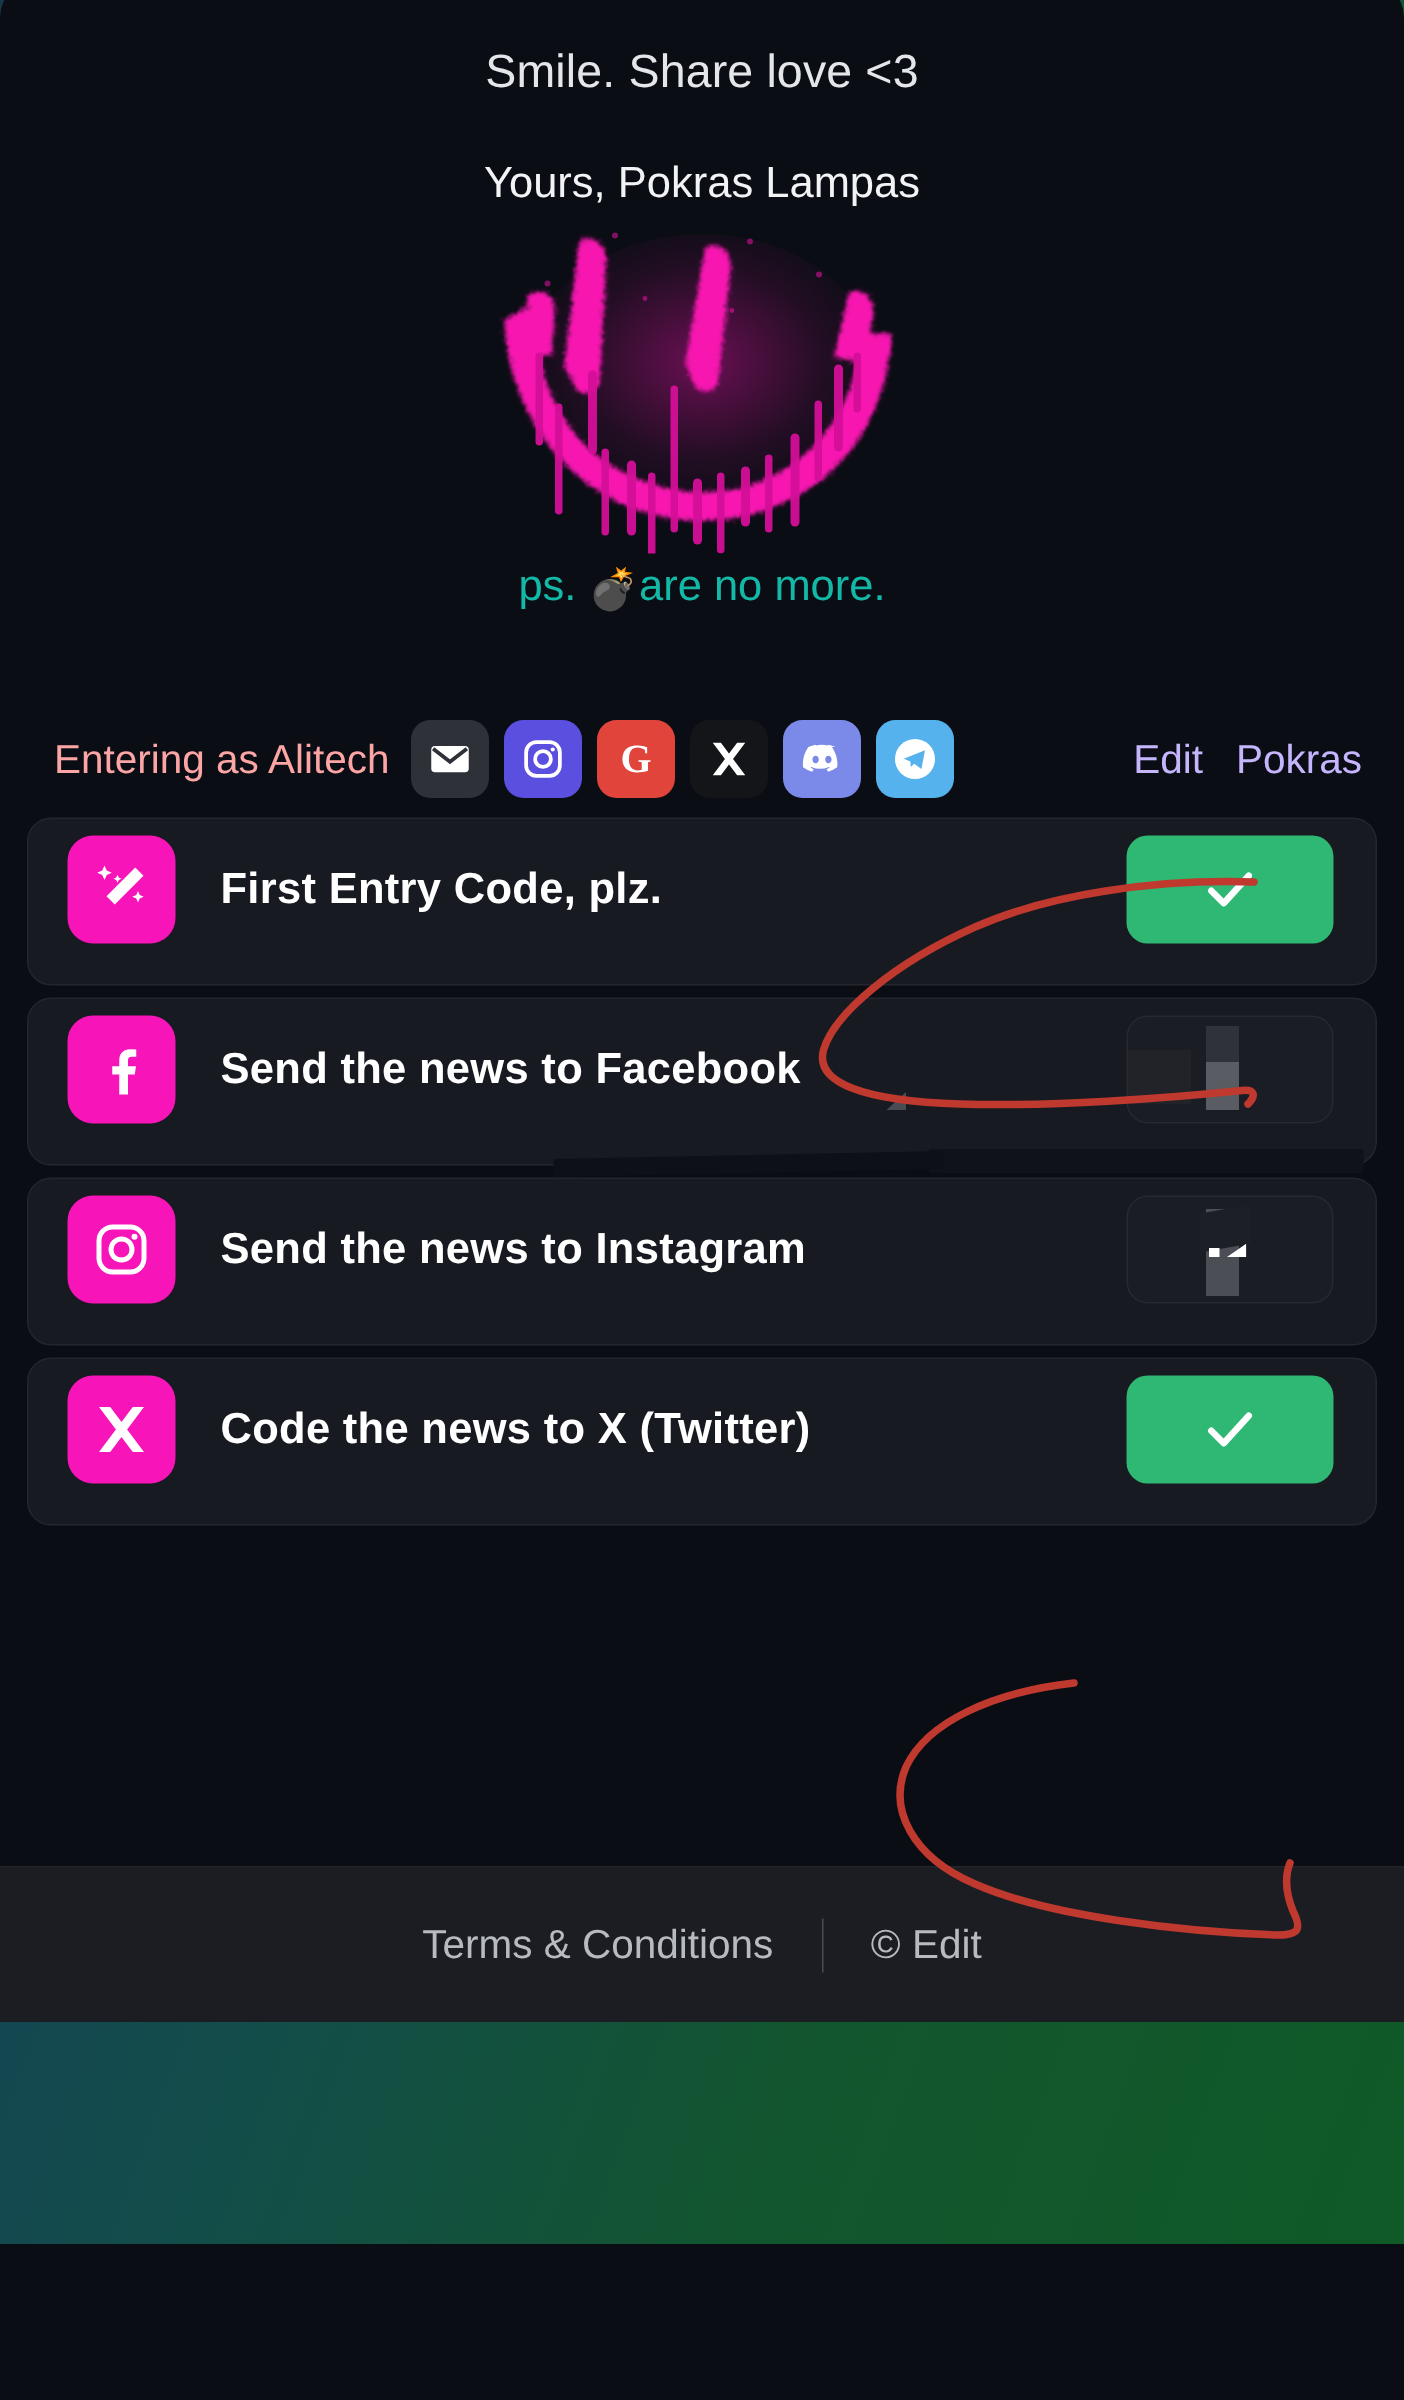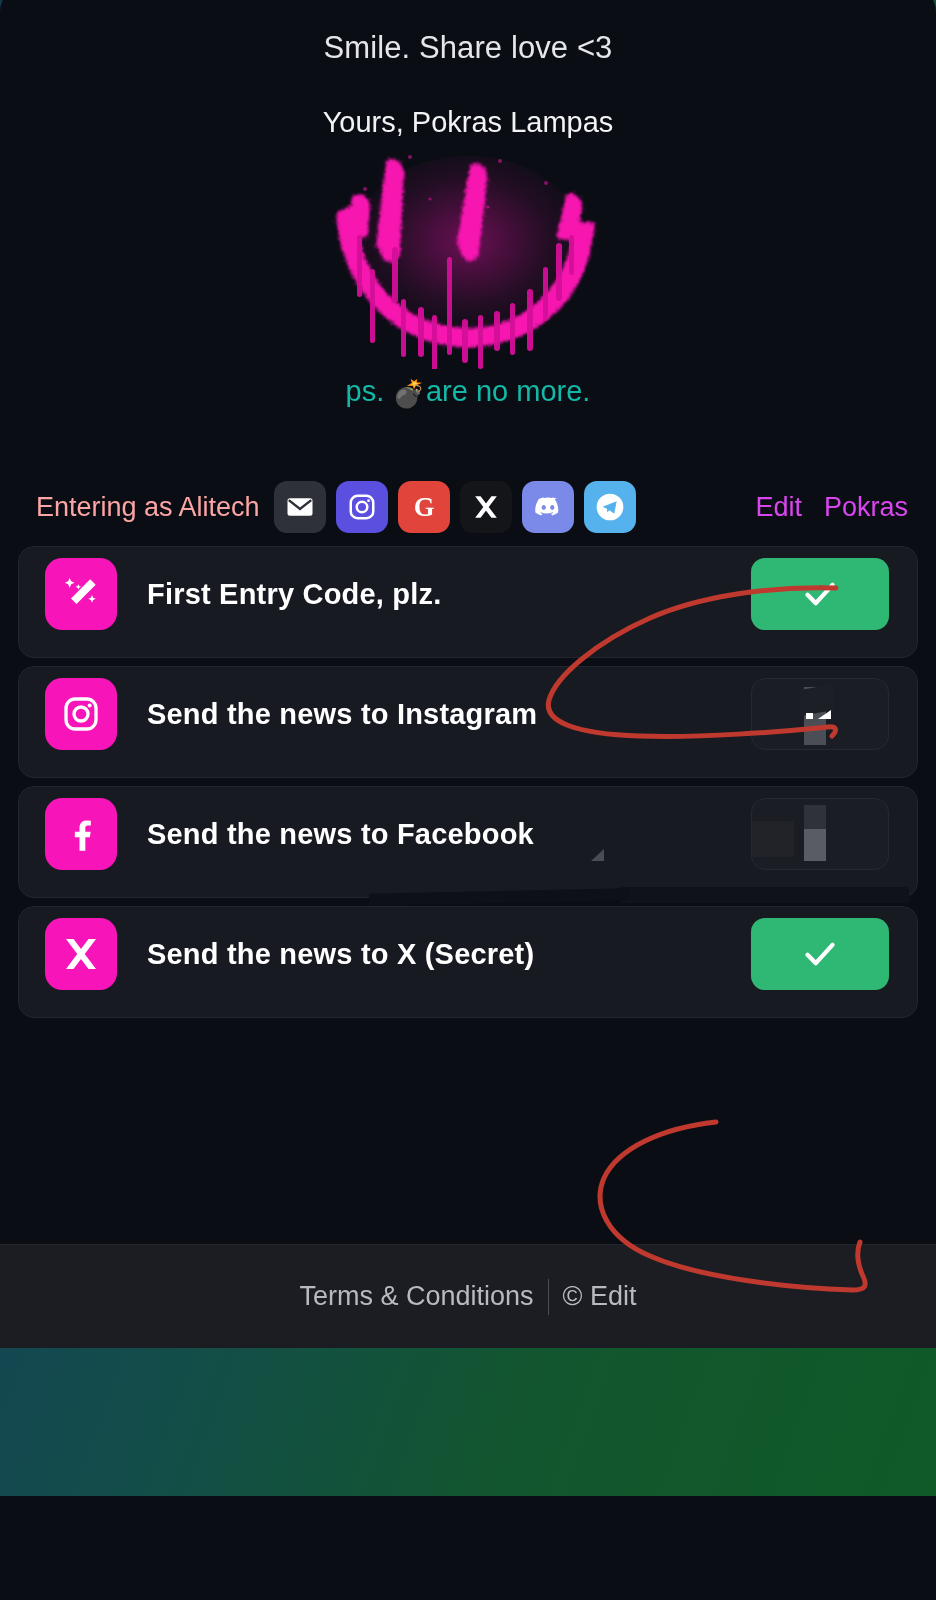--- a/index.html
+++ b/index.html
@@ -56,21 +56,21 @@
   }
   .social-strip{ display:flex; gap:10px; margin-left:14px; }
   .sbtn{
     width:52px; height:52px; border-radius:13px;
     display:flex; align-items:center; justify-content:center;
   }
   .sbtn svg{ display:block; }
   .acct-actions{
     margin-left:auto; display:flex; gap:22px; align-items:center;
   }
-  .acct-actions span{ font-size:27px; color:#d946ef; }
+  .acct-actions span{ font-size:27px; color:#c4b5fd; }
 
   
   .tasks{ padding:0 18px; display:flex; flex-direction:column; gap:8px; margin-top:6px; }
   .task{
     position:relative;
     height:112px;
     background:#181a21;
     border:1px solid #24262e;
     border-radius:16px;
     display:flex; align-items:center;
@@ -138,21 +138,21 @@
   .fb-caret{
     position:absolute; left:572px; top:62px; width:13px; height:12px;
     background:#4a4c53; clip-path:polygon(100% 0,100% 100%,0 100%);
   }
 
   
   .footer{
     position:absolute; left:0; bottom:0; width:936px; height:104px;
     background:#1b1d23;
     border-top:1px solid #23252c;
-    display:flex; align-items:center; justify-content:center; gap:14px;
+    display:flex; align-items:center; justify-content:center; gap:32px;
   }
   .footer a, .footer span{
     font-size:27px; color:#b7bac0; text-decoration:none;
   }
   .fdiv{ width:1px; height:36px; background:#4a4d55; }
 
   
   .anno{
     position:absolute; left:0; top:0; width:936px; height:1600px;
     pointer-events:none;
@@ -299,59 +299,59 @@
         <div class="task-label">First Entry Code, plz.</div>
         <div class="task-action act-done">
           <svg width="40" height="40" viewBox="0 0 24 24" fill="none" stroke="#fff" stroke-width="2.6" stroke-linecap="round" stroke-linejoin="round">
               <path d="M4.5 12.5 L9.5 17.5 L19.5 6.5"></path>
             </svg>
         </div>
       </div>
 
       <div class="task">
         <div class="task-icon">
+          <svg width="40" height="40" viewBox="0 0 24 24" fill="#fff">
+              <path d="M14.6 22v-8h2.7l.5-3.3h-3.2V8.5c0-1 .3-1.6 1.7-1.6h1.6V4a24 24 0 0 0-2.5-.1c-2.6 0-4.3 1.6-4.3 4.4v2.4H8.3V14h2.8v8z"></path>
+            </svg>
+        </div>
+        <div class="task-label">Send the news to Facebook</div>
+        <div class="task-action act-dim">
+          <span class="glitch-c"></span>
+          <span class="glitch-a"></span>
+          <span class="glitch-b"></span>
+        </div>
+        <span class="fb-caret"></span>
+        <span class="smear-fb"></span>
+        <span class="smear-fb2"></span>
+      </div>
+
+      <div class="task">
+        <div class="task-icon">
           <svg width="40" height="40" viewBox="0 0 24 24" fill="none" stroke="#fff" stroke-width="2">
               <rect x="3" y="3" width="18" height="18" rx="5.5"></rect>
               <circle cx="12" cy="12" r="4.2"></circle>
               <circle cx="17.2" cy="6.9" r="1.2" fill="#fff" stroke="none"></circle>
             </svg>
         </div>
         <div class="task-label">Send the news to Instagram</div>
         <div class="task-action act-dim">
           <span class="glitch-ig-a"></span>
           <span class="glitch-ig-b"></span>
           <span class="glitch-ig-c"></span>
           <span class="glitch-ig-d"></span>
         </div>
       </div>
 
       <div class="task">
         <div class="task-icon">
-          <svg width="40" height="40" viewBox="0 0 24 24" fill="#fff">
-              <path d="M14.6 22v-8h2.7l.5-3.3h-3.2V8.5c0-1 .3-1.6 1.7-1.6h1.6V4a24 24 0 0 0-2.5-.1c-2.6 0-4.3 1.6-4.3 4.4v2.4H8.3V14h2.8v8z"></path>
-            </svg>
-        </div>
-        <div class="task-label">Send the news to Facebook</div>
-        <div class="task-action act-dim">
-          <span class="glitch-c"></span>
-          <span class="glitch-a"></span>
-          <span class="glitch-b"></span>
-        </div>
-        <span class="fb-caret"></span>
-        <span class="smear-fb"></span>
-        <span class="smear-fb2"></span>
-      </div>
-
-      <div class="task">
-        <div class="task-icon">
           <svg width="36" height="36" viewBox="0 0 24 24">
               <path d="M2 2 H7 L22 22 H17 Z M17 2 H22 L7 22 H2 Z" fill="#fff"></path>
             </svg>
         </div>
-        <div class="task-label">Send the news to X (Secret)</div>
+        <div class="task-label">Code the news to X (Twitter)</div>
         <div class="task-action act-done">
           <svg width="40" height="40" viewBox="0 0 24 24" fill="none" stroke="#fff" stroke-width="2.6" stroke-linecap="round" stroke-linejoin="round">
               <path d="M4.5 12.5 L9.5 17.5 L19.5 6.5"></path>
             </svg>
         </div>
       </div>
 
     </div>
 
     <div class="footer">

